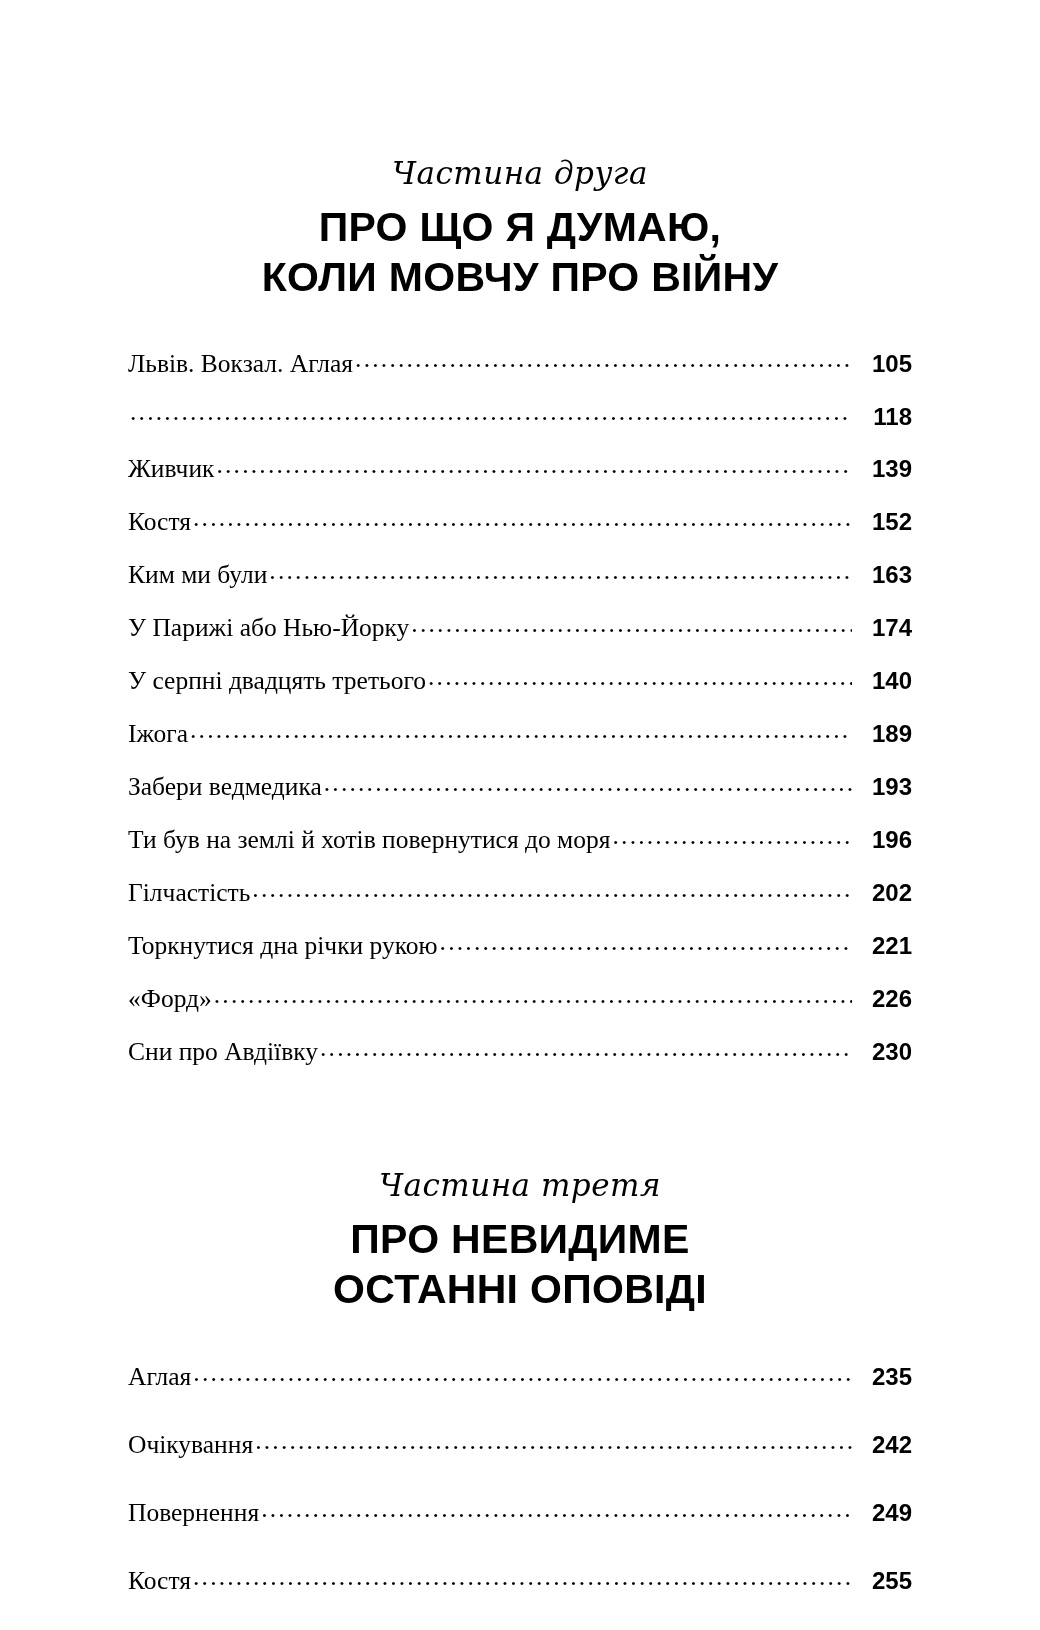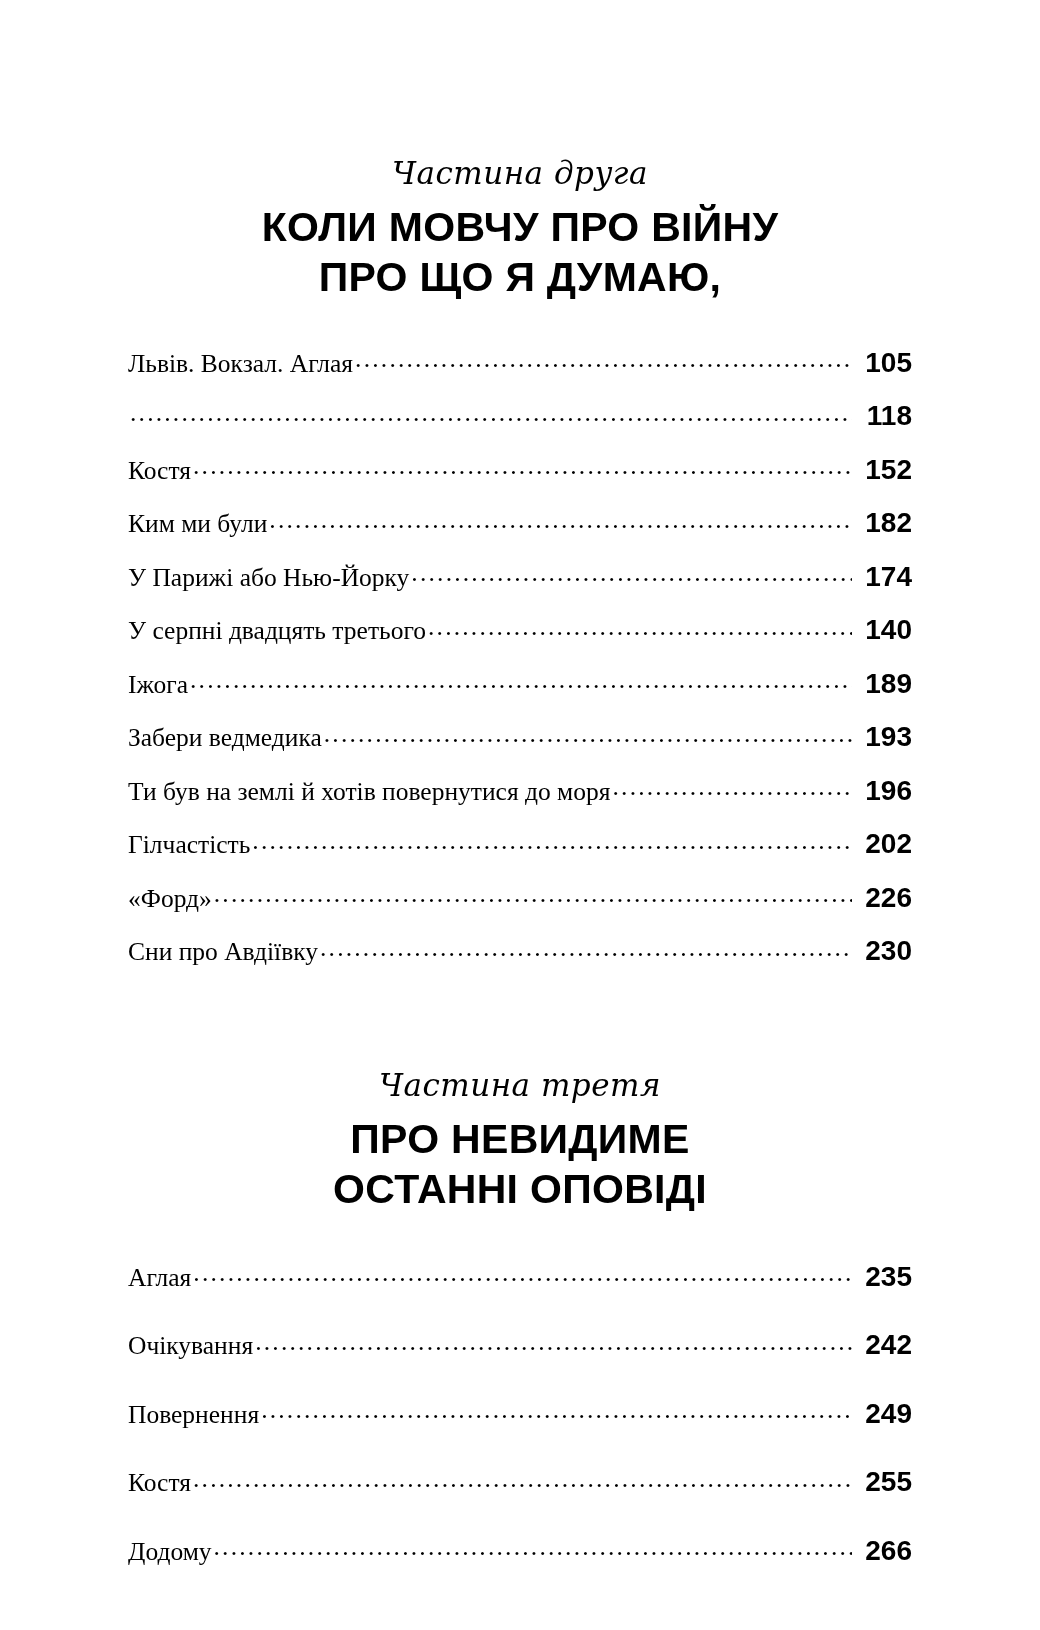--- a/index.html
+++ b/index.html
@@ -84,65 +84,70 @@
     left: 0;
     bottom: 0;
     white-space: nowrap;
     letter-spacing: 2.2px;
     font-size: 25.5px;
   }
   .toc-page {
     flex: 0 0 auto;
     font-weight: 700;
     font-family: "Liberation Sans", sans-serif;
-    font-size: 28px;
+    font-size: 24px;
     padding-left: 6px;
     min-width: 52px;
     text-align: right;
   }
 
   .toc.spaced .toc-row {
     margin-bottom: 38px;
   }
   .toc.spaced {
     margin-top: 46px;
   }
 </style>
 </head>
 <body>
 
 <div class="page">
 
   <div class="part-block" id="part-two-block">
     <div class="part-script">Частина друга</div>
     <div class="part-title">
+      <div>ПРО ЩО Я ДУМАЮ,</div>
       <div>КОЛИ МОВЧУ ПРО ВІЙНУ</div>
-      <div>ПРО ЩО Я ДУМАЮ,</div>
     </div>
   </div>
 
   <div class="toc">
     <div class="toc-row">
       <span class="toc-title">Львів. Вокзал. Аглая</span>
       <span class="toc-dots"></span>
       <span class="toc-page">105</span>
     </div>
     <div class="toc-row">
       <span class="toc-dots"></span>
       <span class="toc-page">118</span>
     </div>
     <div class="toc-row">
+      <span class="toc-title">Живчик</span>
+      <span class="toc-dots"></span>
+      <span class="toc-page">139</span>
+    </div>
+    <div class="toc-row">
       <span class="toc-title">Костя</span>
       <span class="toc-dots"></span>
       <span class="toc-page">152</span>
     </div>
     <div class="toc-row">
       <span class="toc-title">Ким ми були</span>
       <span class="toc-dots"></span>
-      <span class="toc-page">182</span>
+      <span class="toc-page">163</span>
     </div>
     <div class="toc-row">
       <span class="toc-title">У Парижі або Нью-Йорку</span>
       <span class="toc-dots"></span>
       <span class="toc-page">174</span>
     </div>
     <div class="toc-row">
       <span class="toc-title">У серпні двадцять третього</span>
       <span class="toc-dots"></span>
       <span class="toc-page">140</span>
@@ -159,20 +164,25 @@
     </div>
     <div class="toc-row">
       <span class="toc-title">Ти був на землі й хотів повернутися до моря</span>
       <span class="toc-dots"></span>
       <span class="toc-page">196</span>
     </div>
     <div class="toc-row">
       <span class="toc-title">Гілчастість</span>
       <span class="toc-dots"></span>
       <span class="toc-page">202</span>
+    </div>
+    <div class="toc-row">
+      <span class="toc-title">Торкнутися дна річки рукою</span>
+      <span class="toc-dots"></span>
+      <span class="toc-page">221</span>
     </div>
     <div class="toc-row">
       <span class="toc-title">«Форд»</span>
       <span class="toc-dots"></span>
       <span class="toc-page">226</span>
     </div>
     <div class="toc-row">
       <span class="toc-title">Сни про Авдіївку</span>
       <span class="toc-dots"></span>
       <span class="toc-page">230</span>

